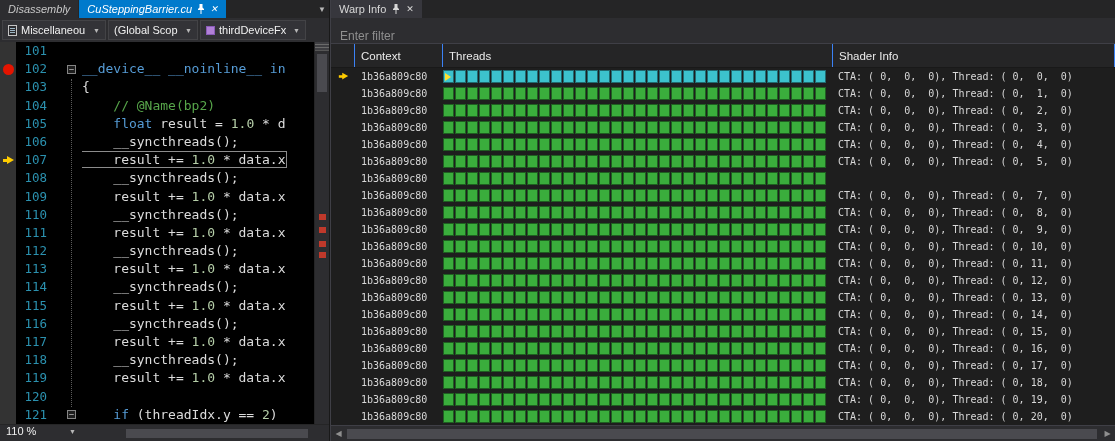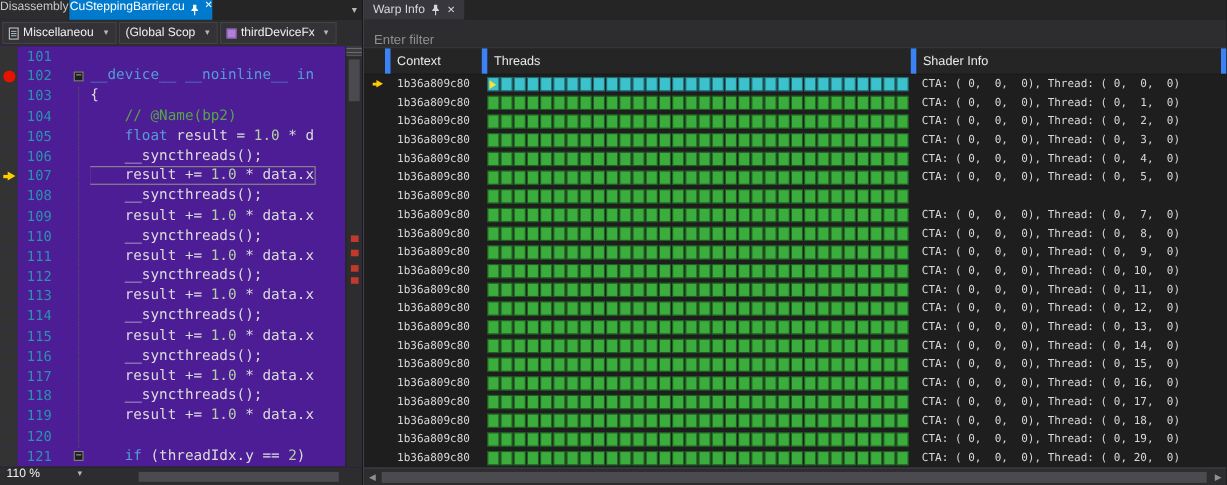--- a/index.html
+++ b/index.html
@@ -3,35 +3,35 @@
 <meta charset="utf-8">
 <style>
   *{margin:0;padding:0;box-sizing:border-box;}
   html,body{width:1115px;height:441px;overflow:hidden;}
   body{background:#1e1e1e;color:#dcdcdc;font-family:"Liberation Sans",sans-serif;font-size:12px;}
   #app{display:flex;width:1115px;height:441px;}
 
   
   .left-pane{width:330px;flex:none;display:flex;flex-direction:column;background:#1e1e1e;border-right:1px solid #191919;}
   .tab-bar{height:18px;flex:none;background:#252526;display:flex;position:relative;font-size:11px;}
-  .tab{display:flex;gap:5px;padding:0 0;background:#2d2d30;color:#c8c8c8;margin-right:1px;white-space:nowrap;}
+  .tab{display:flex;align-items:center;gap:5px;padding:0 8px;background:#2d2d30;color:#c8c8c8;margin-right:1px;white-space:nowrap;font-style:italic;}
   .tab.active{background:var(--active-tab,#007acc);color:#fff;}
   .tab-close{font-size:9px;line-height:1;}
   .pin-icon{display:inline-flex;align-items:center;}
   .tab-overflow{position:absolute;right:3px;top:0;height:100%;display:flex;align-items:center;color:#b7b7b7;font-size:8px;}
   .nav-toolbar{height:24px;flex:none;background:#2d2d30;display:flex;align-items:center;gap:2px;padding:0 2px;}
   .combo{height:20px;display:flex;align-items:center;gap:4px;padding:0 5px;background:#333337;border:1px solid #434346;color:#f1f1f1;font-size:11px;overflow:hidden;white-space:nowrap;}
   .combo .chev{margin-left:auto;font-size:7px;color:#b7b7b7;flex:none;}
   .combo-label{overflow:hidden;white-space:nowrap;}
   #combo-files{width:104px;} #combo-scope{width:90px;} #combo-func{width:106px;}
   .doc-icon{width:9px;height:11px;border:1px solid #c5c5c5;position:relative;flex:none;background:#2d2d30;}
   .doc-icon::before{content:"";position:absolute;left:1px;top:2px;width:5px;height:1px;background:#9eb7c6;box-shadow:0 2px 0 #9eb7c6,0 4px 0 #9eb7c6;}
   .cube-icon{width:9px;height:9px;flex:none;background:#b180d7;border:1px solid #8a5bb8;}
 
-  .editor{flex:1;display:flex;position:relative;overflow:hidden;background:#4c1d95;}
+  .editor{flex:1;display:flex;position:relative;overflow:hidden;background:#000000;}
   .code-lines{flex:1;overflow:hidden;font-family:"DejaVu Sans Mono","Liberation Mono",monospace;font-size:13px;position:relative;min-width:0;}
   .code-line{display:flex;height:18.2px;line-height:18.2px;white-space:pre;}
   .bp-margin{width:16px;flex:none;background:#333333;display:flex;align-items:center;justify-content:center;}
   .bp-dot{width:11px;height:11px;border-radius:50%;background:var(--breakpoint-red,#e51400);}
   .exec-arrow{position:relative;width:11px;height:9px;display:inline-block;}
   .exec-arrow::before{content:"";position:absolute;left:0;top:3px;width:5px;height:3px;background:var(--execution-yellow,#ffcc00);}
   .exec-arrow::after{content:"";position:absolute;left:4px;top:0;width:0;height:0;border-left:7px solid var(--execution-yellow,#ffcc00);border-top:4.5px solid transparent;border-bottom:4.5px solid transparent;}
   .line-num{width:40px;flex:none;text-align:right;padding-right:9px;color:var(--line-number,#2b91af);font-size:12.5px;}
   .fold-margin{width:26px;flex:none;display:flex;align-items:center;}
   .fold-box{width:9px;height:9px;margin-left:11px;border:1px solid #858585;font-size:9px;line-height:7px;text-align:center;color:#bcbcbc;background:#1e1e1e;z-index:1;}
@@ -53,21 +53,21 @@
   .editor-hthumb{position:absolute;left:4px;top:4px;height:9px;width:88%;background:#4a4a4f;}
 
   
   .right-pane{flex:1;min-width:0;display:flex;flex-direction:column;background:#1e1e1e;border-left:1px solid #3f3f46;}
   .tool-tab-bar{height:18px;flex:none;background:#252526;display:flex;font-size:11px;}
   .tool-tab{display:flex;align-items:center;gap:6px;padding:0 8px;background:#37373d;color:#d7d7d7;white-space:nowrap;}
   .filter-row{height:26px;flex:none;background:#2d2d30;display:flex;align-items:flex-end;border-bottom:1px solid #3f3f46;}
   .filter-input{width:100%;background:#2d2d30;border:0;outline:0;color:#cecece;font-size:12px;padding:0 9px;font-family:"Liberation Sans",sans-serif;}
   .filter-input::placeholder{color:#8f8f8f;}
   .warp-header{height:24px;flex:none;display:flex;align-items:stretch;background:#252526;font-size:11.5px;color:#eaeaea;border-bottom:1px solid #191919;}
-  .warp-header .col{display:flex;align-items:center;padding:0 6px;border-right:5px solid #3b82f6;}
+  .warp-header .col{display:flex;align-items:center;padding:0 6px;border-right:1px solid #3b82f6;}
   .col-marker{width:24px;flex:none;padding:0;}
   .col-context{width:88px;flex:none;}
   .col-threads{width:390px;flex:none;}
   .col-shader{flex:1;min-width:0;}
   .warp-rows{flex:1;overflow:hidden;}
   .warp-row{height:17px;display:flex;align-items:center;font-family:"DejaVu Sans Mono","Liberation Mono",monospace;font-size:10px;color:#d8d8d8;}
   .row-marker{width:24px;flex:none;display:flex;justify-content:center;align-items:center;}
   .exec-arrow.small{transform:scale(.85);}
   .ctx-cell{width:88px;flex:none;padding-left:6px;overflow:hidden;white-space:pre;}
   .threads-cell{width:390px;flex:none;display:flex;gap:1px;align-items:center;}

